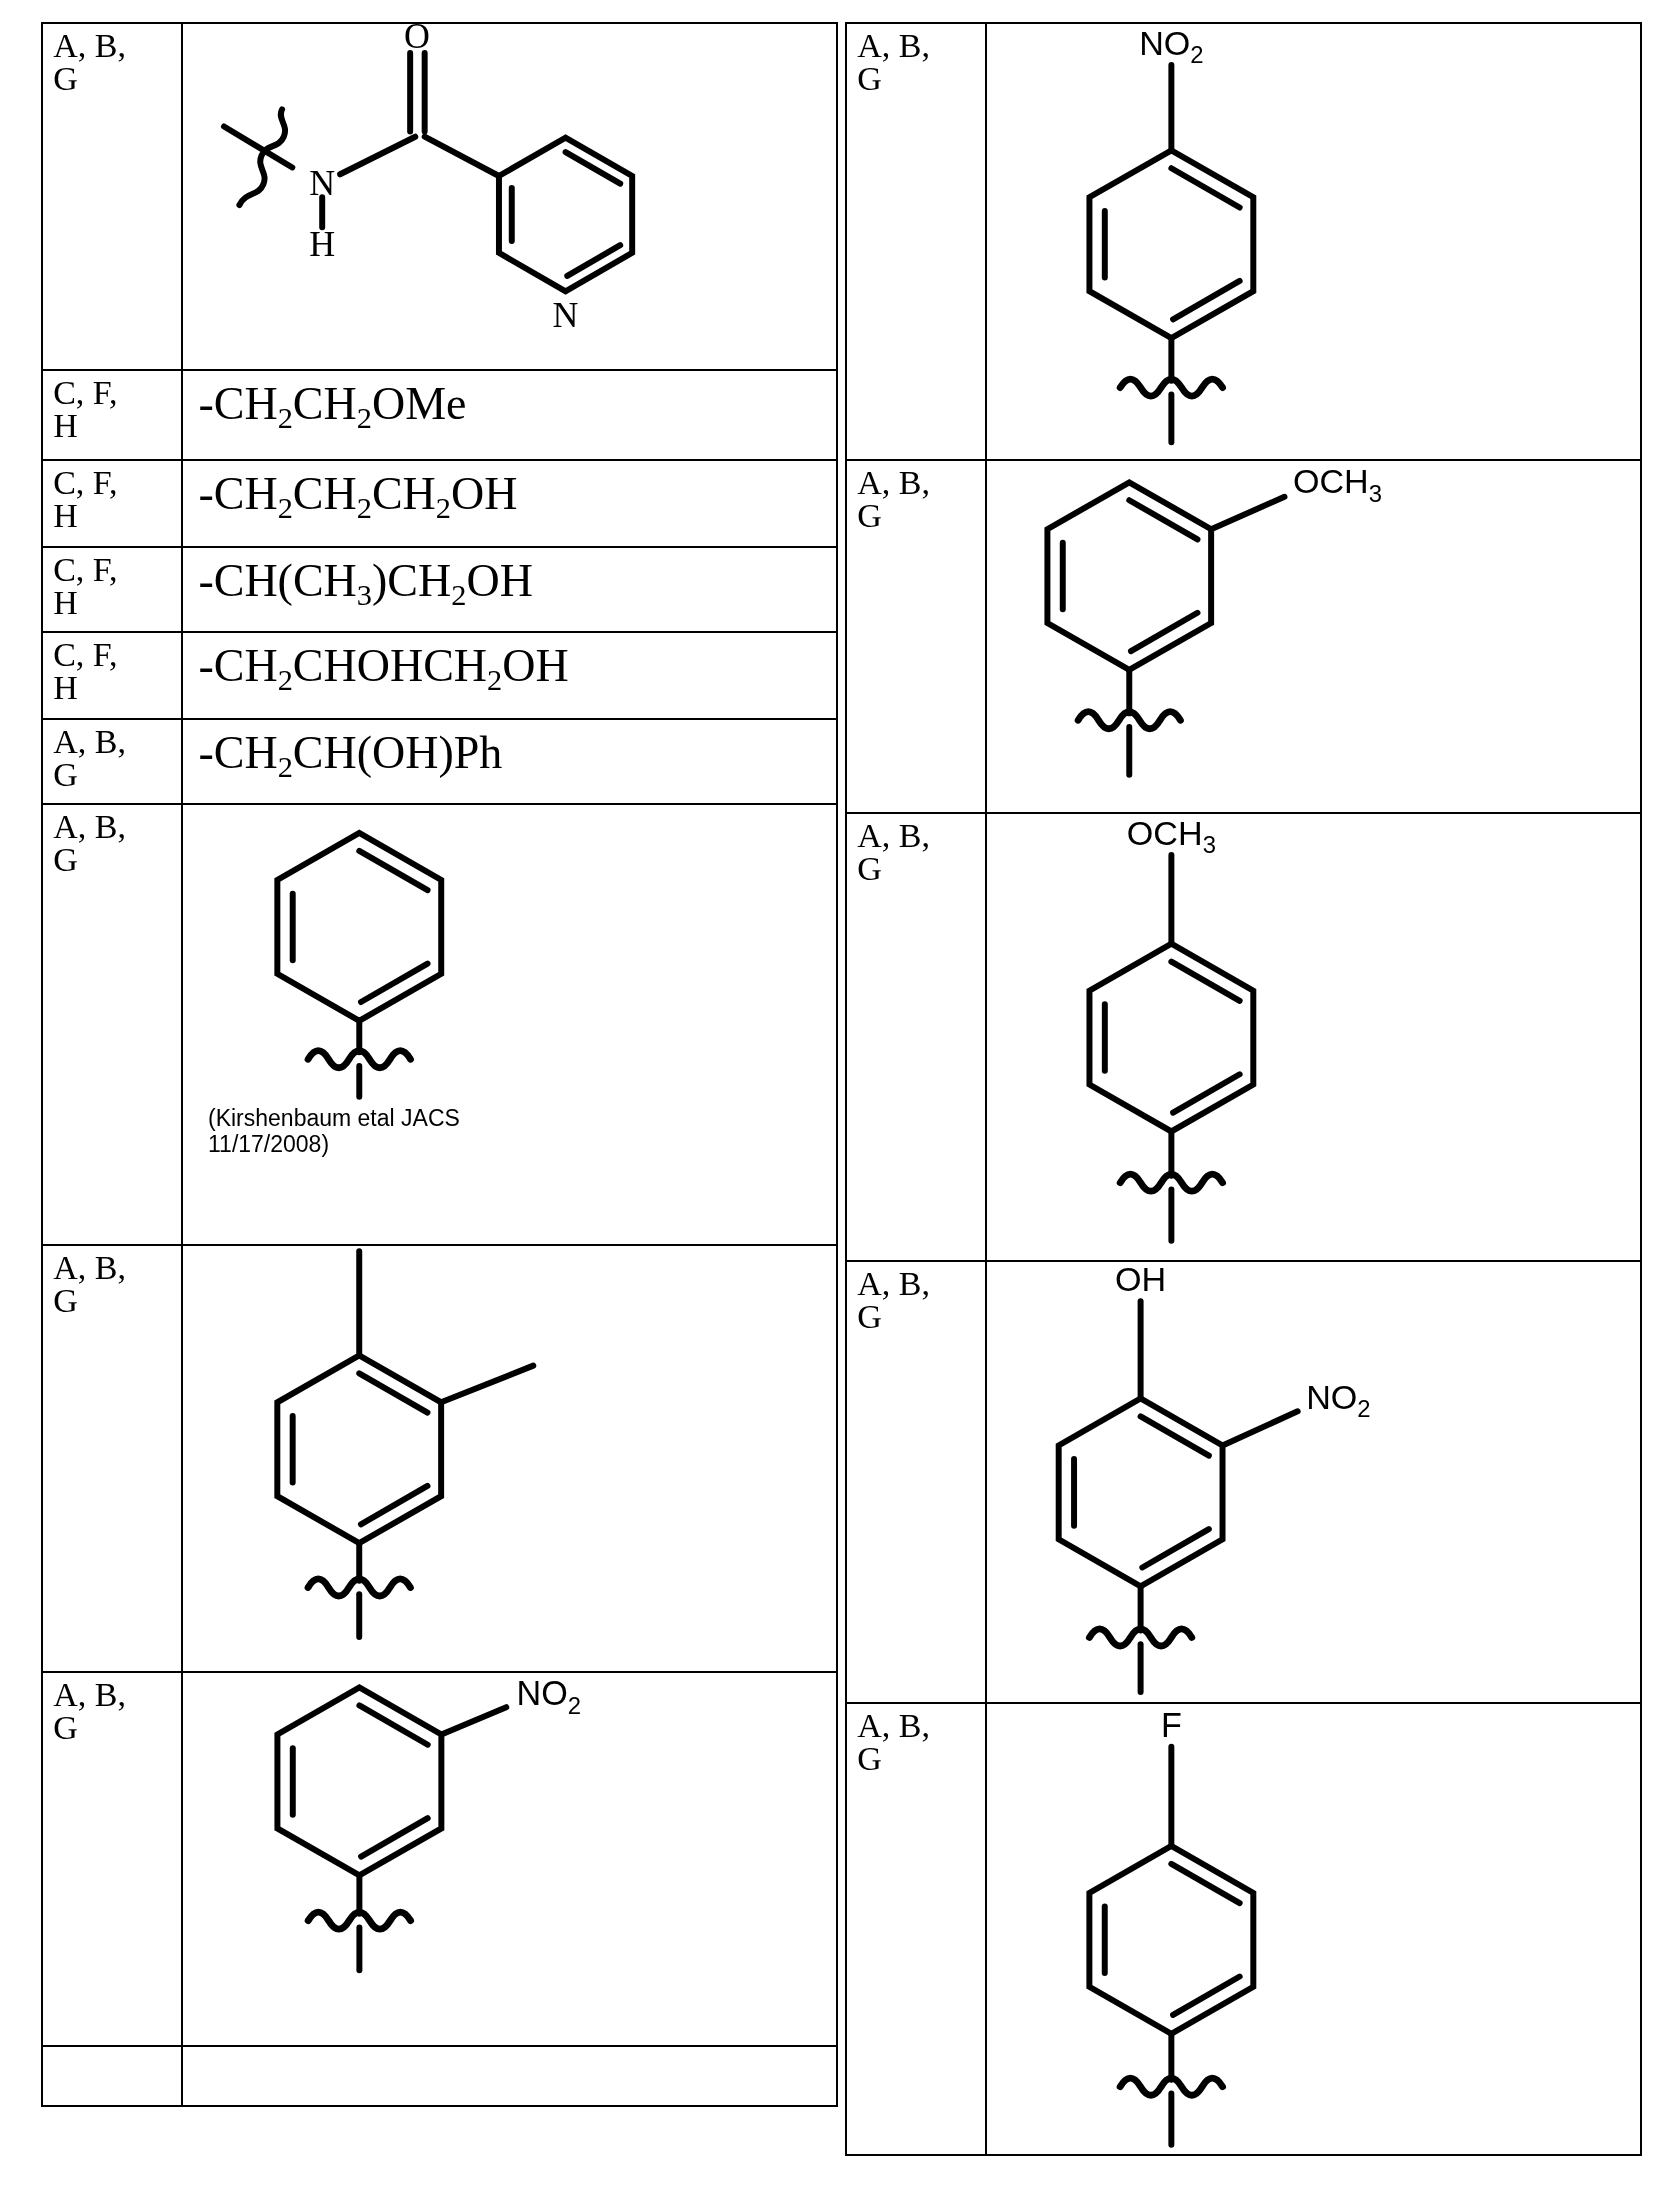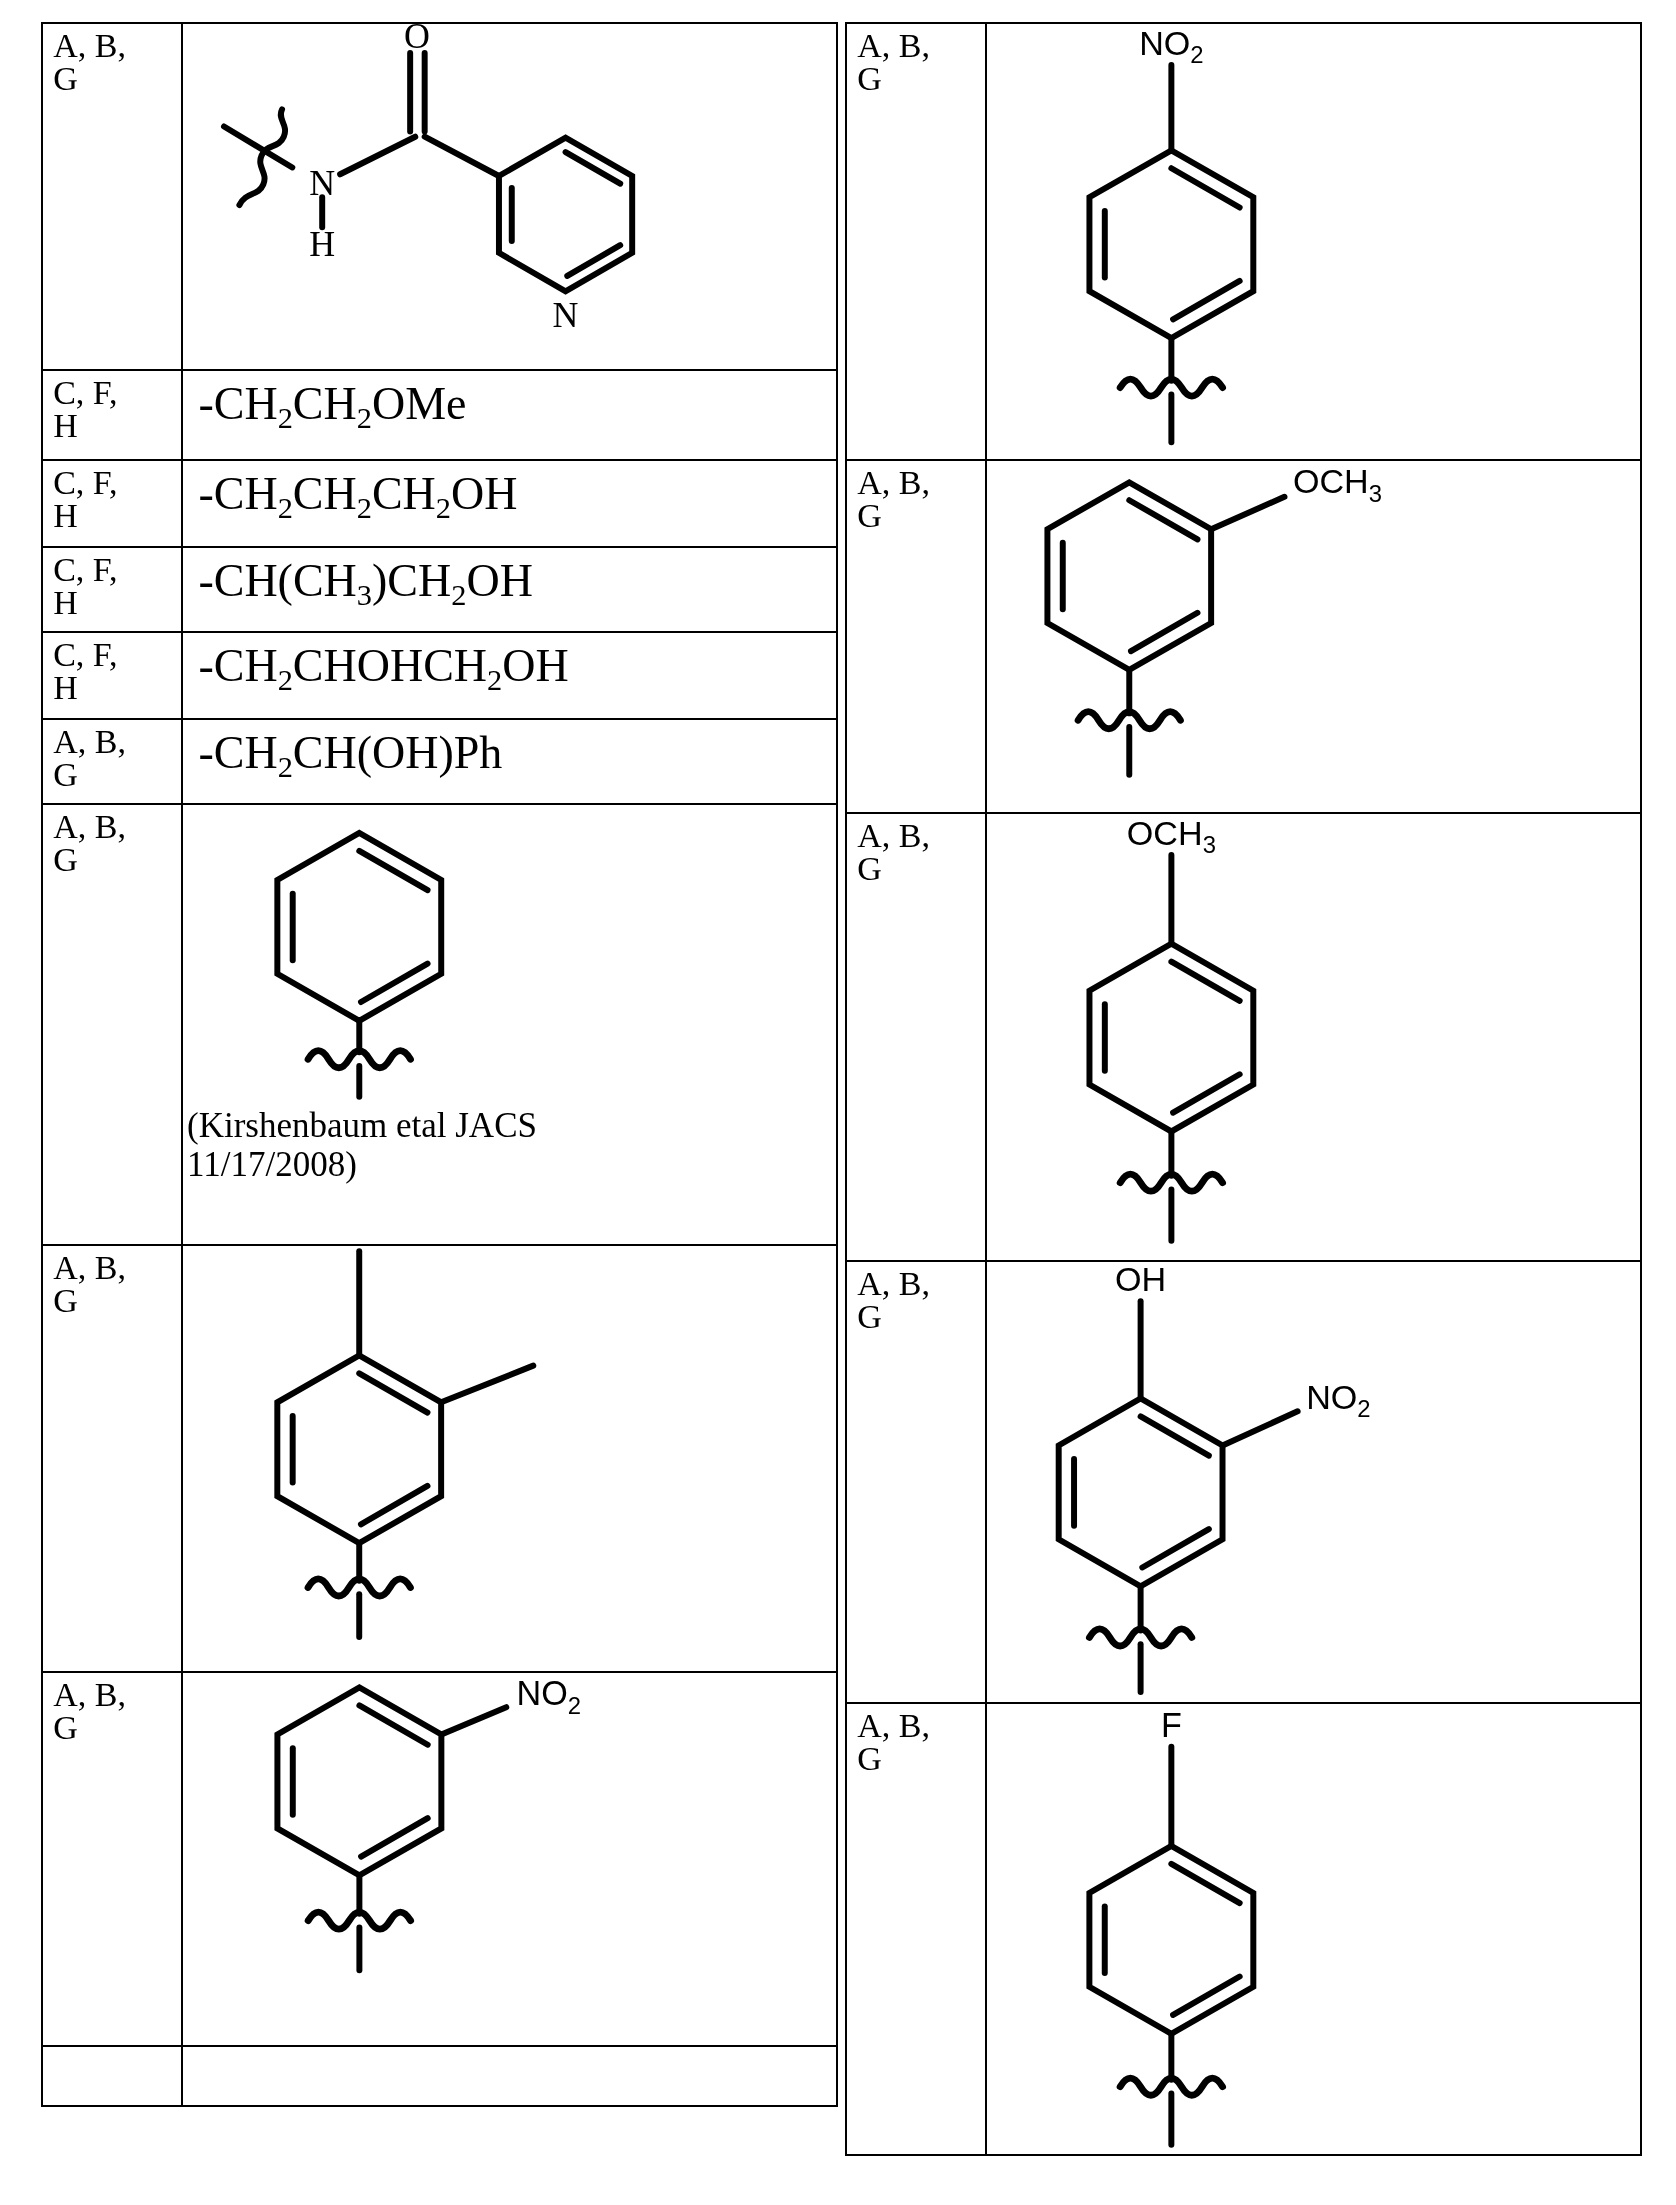--- a/index.html
+++ b/index.html
@@ -61,25 +61,25 @@
     white-space: nowrap;
   }
   .formula sub {
     font-size: 0.66em;
     vertical-align: -0.28em;
   }
 
   
   .caption {
     position: absolute;
-    left: 4px;
-    font-size: 35px;
+    left: 25px;
+    font-size: 23px;
     line-height: 1.12;
     width: 615px;
-    font-family: Liberation Serif, serif;
+    font-family: Liberation Sans, sans-serif;
   }
 
   
   .struct-wrap {
     position: relative;
     width: 100%;
     height: 100%;
   }
   .struct-wrap svg {
     position: absolute;

